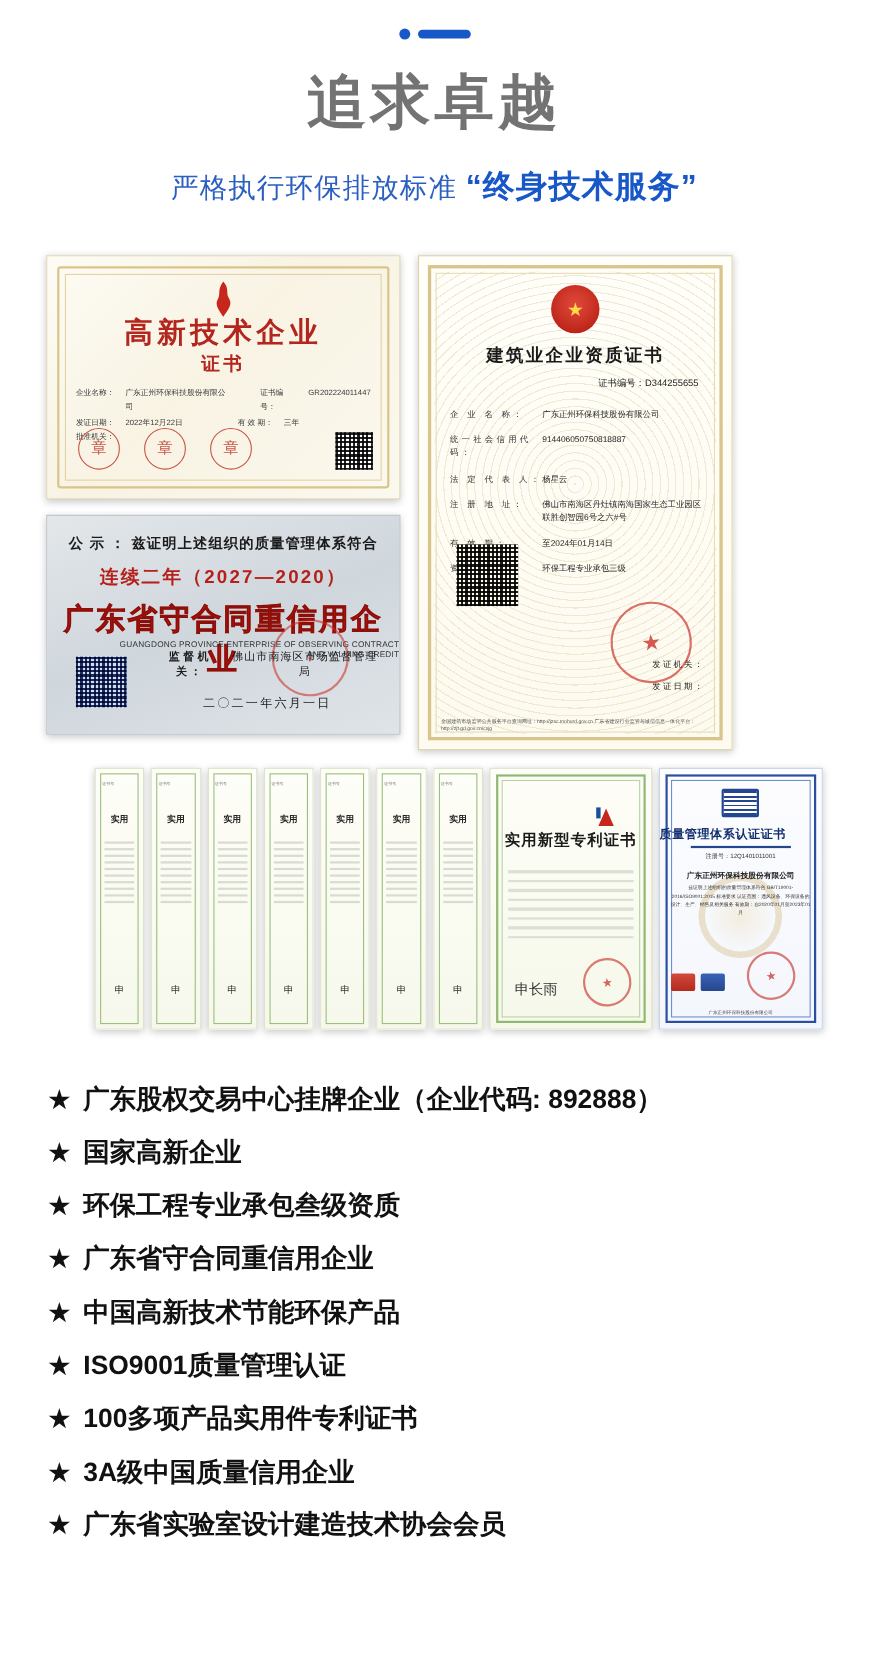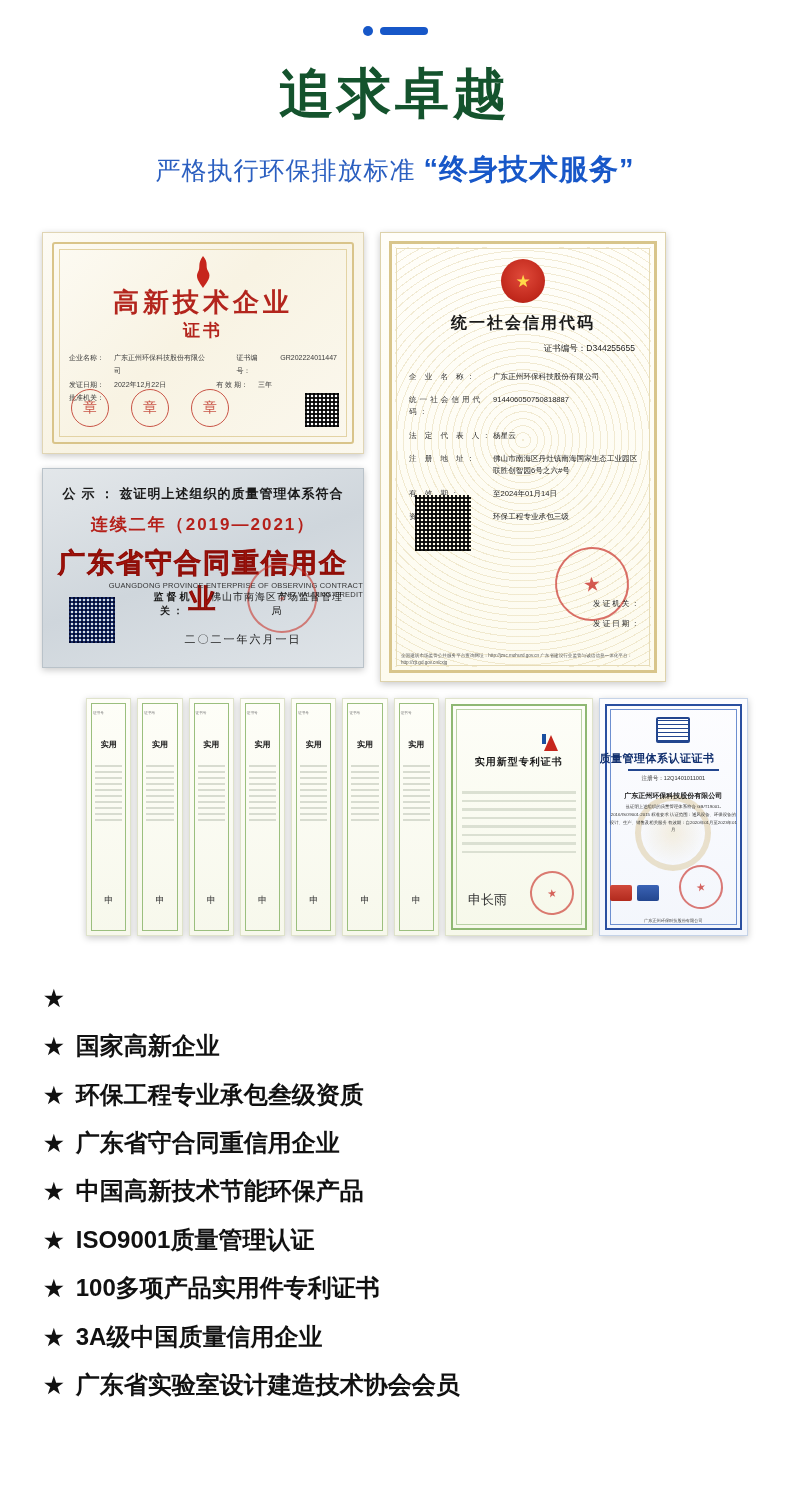--- a/index.html
+++ b/index.html
@@ -28,21 +28,21 @@
     width: 10px; height: 10px; border-radius: 50%;
     background: #1757c8;
   }
   .dash-bar {
     width: 48px; height: 8px; border-radius: 4px;
     background: #1757c8;
   }
   .main-title {
     font-size: 54px;
     font-weight: bold;
-    color: #14532d;
+    color: #737373;
     letter-spacing: 4px;
     line-height: 1.15;
   }
   .sub-title {
     margin-top: 26px;
     font-size: 25px;
     color: #2b5fc0;
     letter-spacing: 1px;
     font-weight: 500;
   }
@@ -344,21 +344,21 @@
     border: 1px solid #dfe3cb;
     overflow: hidden;
   }
   .patent-main .pb { position: absolute; inset: 5px; border: 2px solid #8fb873; }
   .patent-main .pb:after { content:""; position:absolute; inset:3px; border:1px solid #b9d2a5; }
   .patent-main .pmlogo {
     position: absolute; top: 34px; right: 30px; width: 22px; height: 20px;
   }
   .patent-main .pmt {
     position: absolute; top: 56px; left: 0; right: 0;
-    text-align: center; font-size: 10px; font-weight: bold; color: #1a1a1a;
+    text-align: center; font-size: 14px; font-weight: bold; color: #1a1a1a;
     letter-spacing: 1px;
   }
   .patent-main .plines {
     position: absolute; top: 92px; left: 16px; right: 16px;
     display: flex; flex-direction: column; gap: 6px;
   }
   .patent-main .plines i { display: block; height: 2.5px; background: #dbe0d2; }
   .patent-main .pstamp {
     position: absolute; right: 18px; bottom: 20px;
     width: 44px; height: 44px; border-radius: 50%;
@@ -511,41 +511,41 @@
           <div class="seal">章</div>
           <div class="seal">章</div>
         </div>
         <div class="ht-qr"></div>
       </div>
 
       <div class="cert-credit shadow">
         <div class="gg-line1">
           <b class="pub">公示：</b><span>兹证明上述组织的质量管理体系符合</span>
         </div>
-        <div class="gg-line2">连续二年（2019—2021）</div>
+        <div class="gg-line2">连续二年（2027—2020）</div>
         <div class="gg-line3">广东省守合同重信用企业</div>
         <div class="gg-line4">GUANGDONG PROVINCE ENTERPRISE OF OBSERVING CONTRACT AND VALUING CREDIT</div>
         <div class="gg-qr"></div>
         <div class="gg-stamp">★</div>
         <div class="gg-right">
           <div class="gg-org">
             <span class="lbl">监督机关：</span>
             <span>佛山市南海区市场监督管理局</span>
           </div>
           <div class="gg-date">二〇二一年六月一日</div>
         </div>
       </div>
 
     </div>
 
     <div class="cert-construct shadow">
       <div class="cc-guilloche"></div>
       <div class="cc-border"></div>
       <div class="cc-emblem">★</div>
-      <div class="cc-title">统一社会信用代码</div>
+      <div class="cc-title">建筑业企业资质证书</div>
       <div class="cc-no">
         <span>证书编号：</span><span>D344255655</span>
       </div>
       <div class="cc-fields">
         <div class="row">
             <span class="k">企 业 名 称：</span>
             <span class="v">广东正州环保科技股份有限公司</span>
           </div>
         <div class="row">
             <span class="k">统一社会信用代码：</span>
@@ -757,20 +757,21 @@
       <div class="iso-stamp">★</div>
       <div class="iso-foot">广东正州环保科技股份有限公司</div>
     </div>
 
   </div>
 </div>
 
 <div class="honours">
   <div class="honour-item">
     <span class="honour-star">★</span>
+    <span>广东股权交易中心挂牌企业（企业代码: 892888）</span>
   </div>
   <div class="honour-item">
     <span class="honour-star">★</span>
     <span>国家高新企业</span>
   </div>
   <div class="honour-item">
     <span class="honour-star">★</span>
     <span>环保工程专业承包叁级资质</span>
   </div>
   <div class="honour-item">

